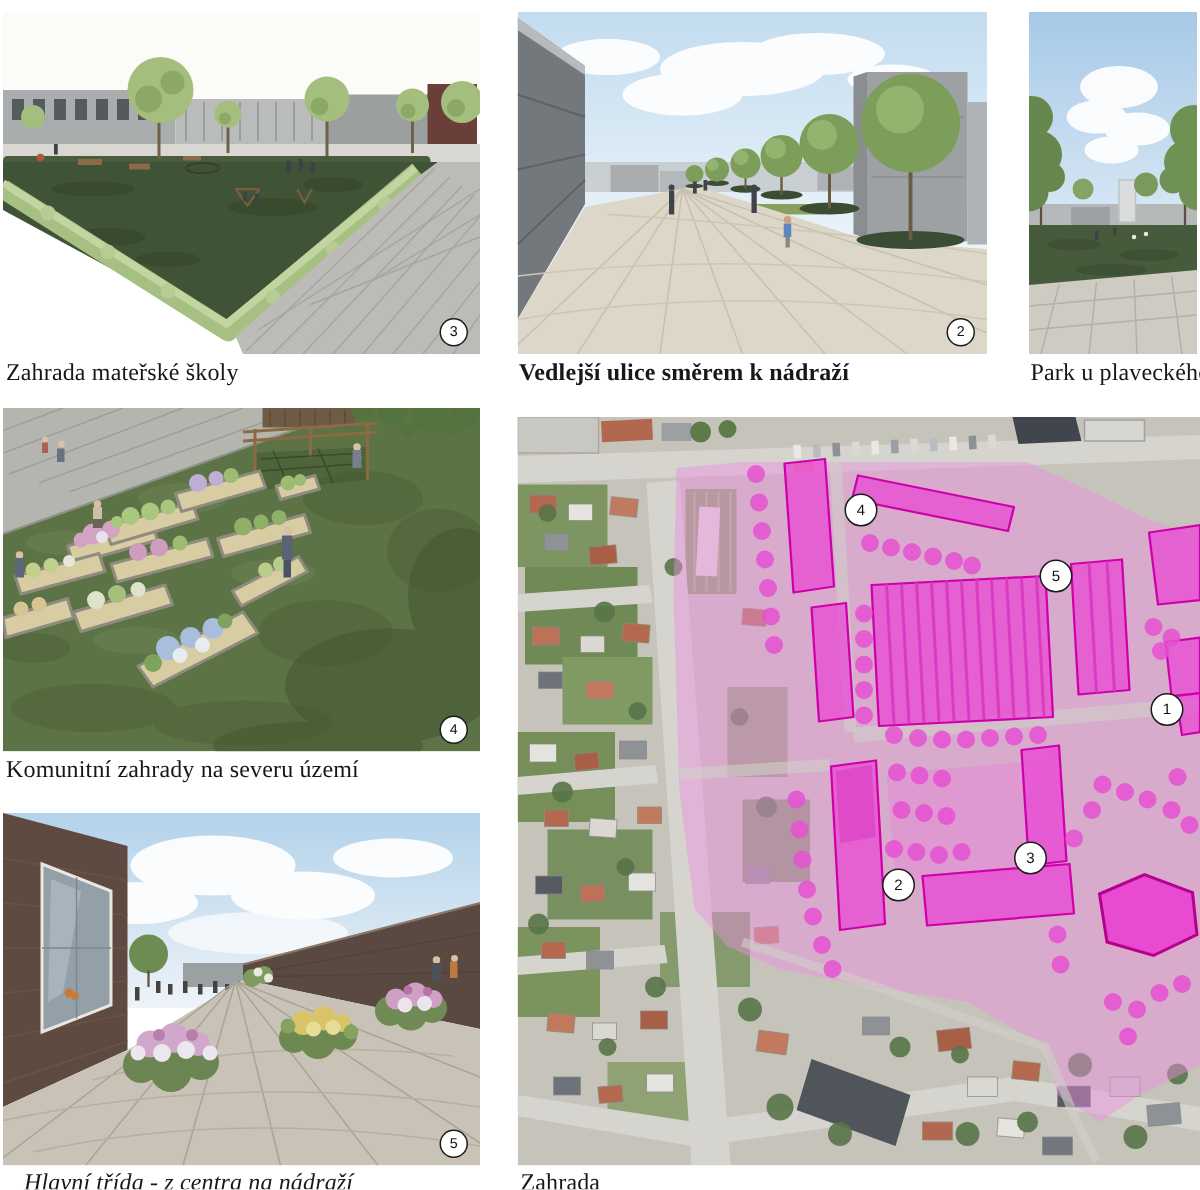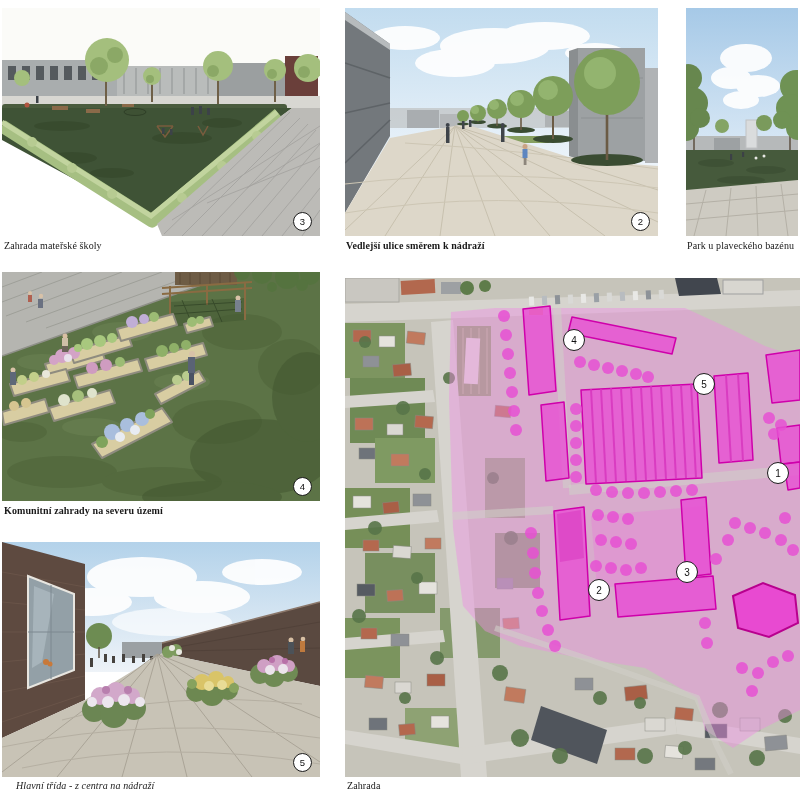--- a/index.html
+++ b/index.html
@@ -1,20 +1,20 @@
 <!DOCTYPE html>
 <html><head>
 <meta charset="utf-8">
 <style>
   html,body{margin:0;padding:0;background:#ffffff;}
   #board{position:relative;width:800px;height:793px;background:#ffffff;overflow:hidden;
          font-family:"Liberation Serif", serif;}
   .panel{position:absolute;overflow:hidden;background:#fff;}
   .panel svg{display:block;width:100%;height:100%;}
-  .caption{position:absolute;font-size:10px;color:#181818;white-space:nowrap;letter-spacing:.1px;}
+  .caption{position:absolute;font-size:16px;color:#181818;white-space:nowrap;letter-spacing:.1px;}
   .panel-badge{position:absolute;right:8px;bottom:5px;width:17px;height:17px;border-radius:50%;
                background:#ffffff;border:1.3px solid #1c1c1c;display:flex;align-items:center;justify-content:center;
                font-family:"Liberation Sans", sans-serif;font-size:9.5px;color:#111;z-index:5;}
   .map-badge{position:absolute;width:20px;height:20px;border-radius:50%;background:#ffffff;
              border:1.5px solid #1c1c1c;display:flex;align-items:center;justify-content:center;
              font-family:"Liberation Sans", sans-serif;font-size:10px;color:#111;z-index:6;}
 </style>
 </head>
 <body>
 
@@ -412,21 +412,21 @@
         <circle cx="236" cy="26" r="2.5" fill="#d8c2a8"></circle>
           <rect x="233" y="28" width="6" height="12" fill="#77808e"></rect>
         <circle cx="28" cy="21" r="2" fill="#d8c2a8"></circle>
           <rect x="26" y="23" width="4" height="7" fill="#b06050"></rect>
         <circle cx="39" cy="24" r="2.2" fill="#d8c2a8"></circle>
           <rect x="36" y="27" width="5" height="9" fill="#6a7181"></rect>
       </g>
     </svg>
     <div class="panel-badge">4</div>
   </div>
-  <div class="caption" style="left:4px;top:505px;font-weight:bold;">Komunitní zahrady na severu území</div>
+  <div class="caption" style="left:4px;top:505px;">Komunitní zahrady na severu území</div>
 
   <div class="panel" style="left:2px;top:542px;width:318px;height:235px;">
     <svg viewBox="0 0 318 235" preserveAspectRatio="none">
       <defs>
         <linearGradient id="sky5" x1="0" y1="0" x2="0" y2="1">
           <stop offset="0" stop-color="#b3d2ea"></stop>
             <stop offset="1" stop-color="#eef3f8"></stop>
         </linearGradient>
       </defs>
       <rect width="318" height="130" fill="url(#sky5)"></rect>

